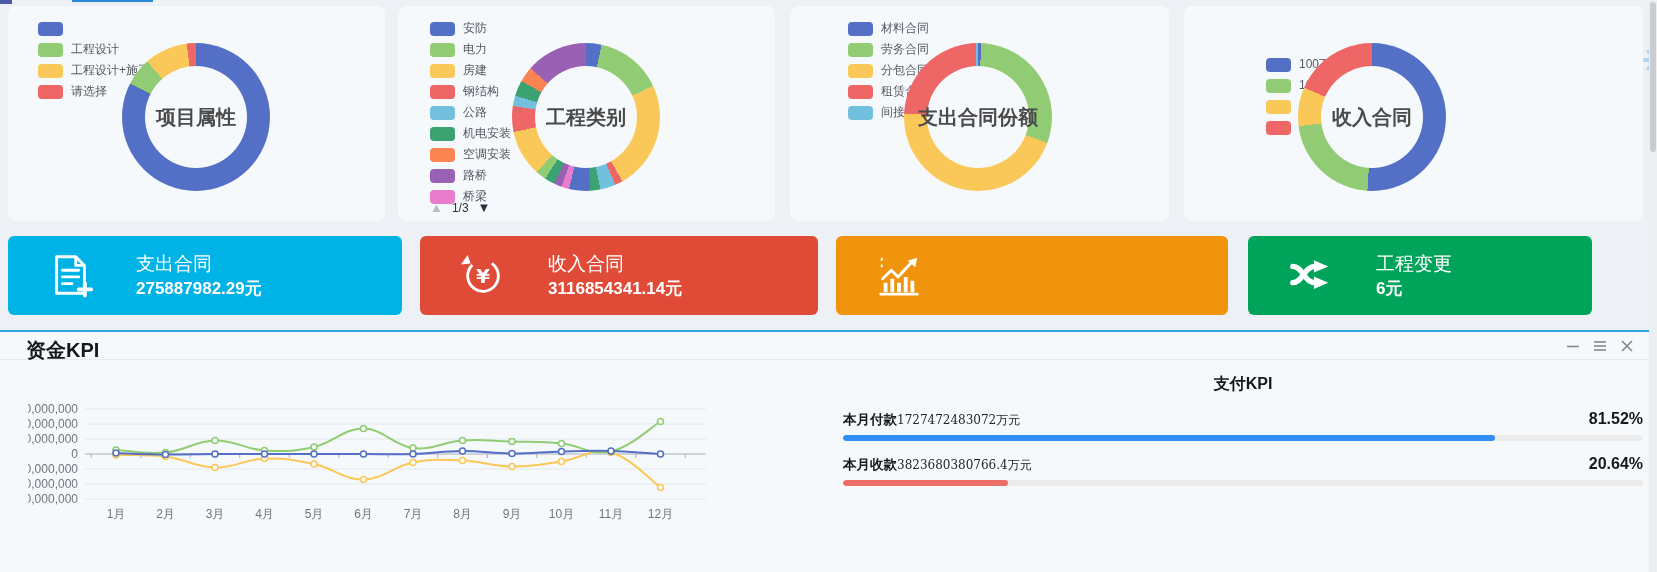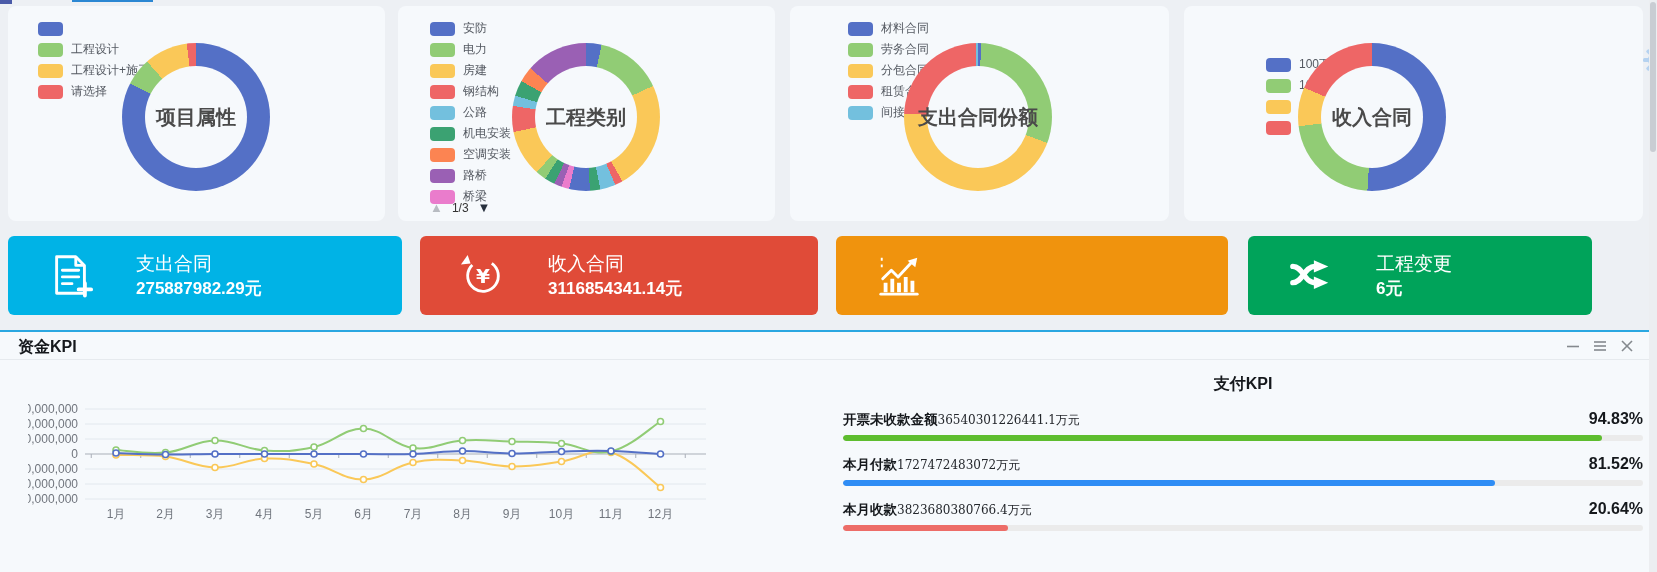--- a/index.html
+++ b/index.html
@@ -30,21 +30,21 @@
   
   .kpi-card{position:absolute;top:236px;height:79px;border-radius:6px;color:#fff;cursor:pointer}
   .kpi-icon{position:absolute;left:40px;top:16px;width:48px;height:48px}
   .kpi-text{position:absolute;left:128px;top:14px}
   .kpi-title{font-size:19px;font-weight:normal;line-height:27px;white-space:nowrap}
   .kpi-value{font-size:17px;font-weight:bold;line-height:23px;white-space:nowrap}
 
   
   .panel{position:absolute;left:0;top:330px;width:1649px;height:242px;background:#f6f9fc;border-top:2px solid #2aa7e1}
   .panel-header{position:relative;height:27px;border-bottom:1px solid #e6eaee}
-  .panel-title{position:absolute;left:18px;top:5px;font-size:16px;font-weight:bold;color:#15181c}
+  .panel-title{position:absolute;left:26px;top:5px;font-size:20px;font-weight:bold;color:#15181c}
   .win-controls{position:absolute;right:14px;top:6px;display:flex;gap:11px}
   .win-btn{width:16px;height:16px;display:flex;align-items:center;justify-content:center;cursor:pointer}
   #funds-chart{position:absolute;left:28px;top:60px}
 
   .pay{position:absolute;left:843px;top:40px;width:800px}
   .pay-title{text-align:center;font-size:16px;font-weight:bold;color:#15181c;height:38px;line-height:24px}
   .pay-row{height:45px}
   .pay-line{display:flex;align-items:baseline}
   .pay-label{font-size:13.5px;font-weight:bold;color:#15181c;white-space:nowrap}
   .pay-value{font-size:12px;font-family:"DejaVu Serif","Liberation Serif",serif;color:#23262b;white-space:nowrap}
@@ -353,30 +353,20 @@
       <circle cx="484" cy="61.5" r="3" fill="#fdfefe" stroke="#5470c6" stroke-width="1.6"></circle>
       <circle cx="533.5" cy="59.5" r="3" fill="#fdfefe" stroke="#5470c6" stroke-width="1.6"></circle>
       <circle cx="583" cy="59" r="3" fill="#fdfefe" stroke="#5470c6" stroke-width="1.6"></circle>
       <circle cx="632.5" cy="62" r="3" fill="#fdfefe" stroke="#5470c6" stroke-width="1.6"></circle>
     </svg>
   <div class="pay">
     <div class="pay-title">支付KPI</div>
     <div id="pay-rows">
         <div class="pay-row">
           <div class="pay-line">
-            <span class="pay-label">开票未收款金额</span>
-            <span class="pay-value">36540301226441.1万元</span>
-            <span class="pay-pct">94.83%</span>
-          </div>
-          <div class="track">
-            <div class="fill" style="width: 94.83%; background: rgb(94, 189, 47);"></div>
-          </div>
-        </div>
-        <div class="pay-row">
-          <div class="pay-line">
             <span class="pay-label">本月付款</span>
             <span class="pay-value">1727472483072万元</span>
             <span class="pay-pct">81.52%</span>
           </div>
           <div class="track">
             <div class="fill" style="width: 81.52%; background: rgb(47, 141, 245);"></div>
           </div>
         </div>
         <div class="pay-row">
           <div class="pay-line">

